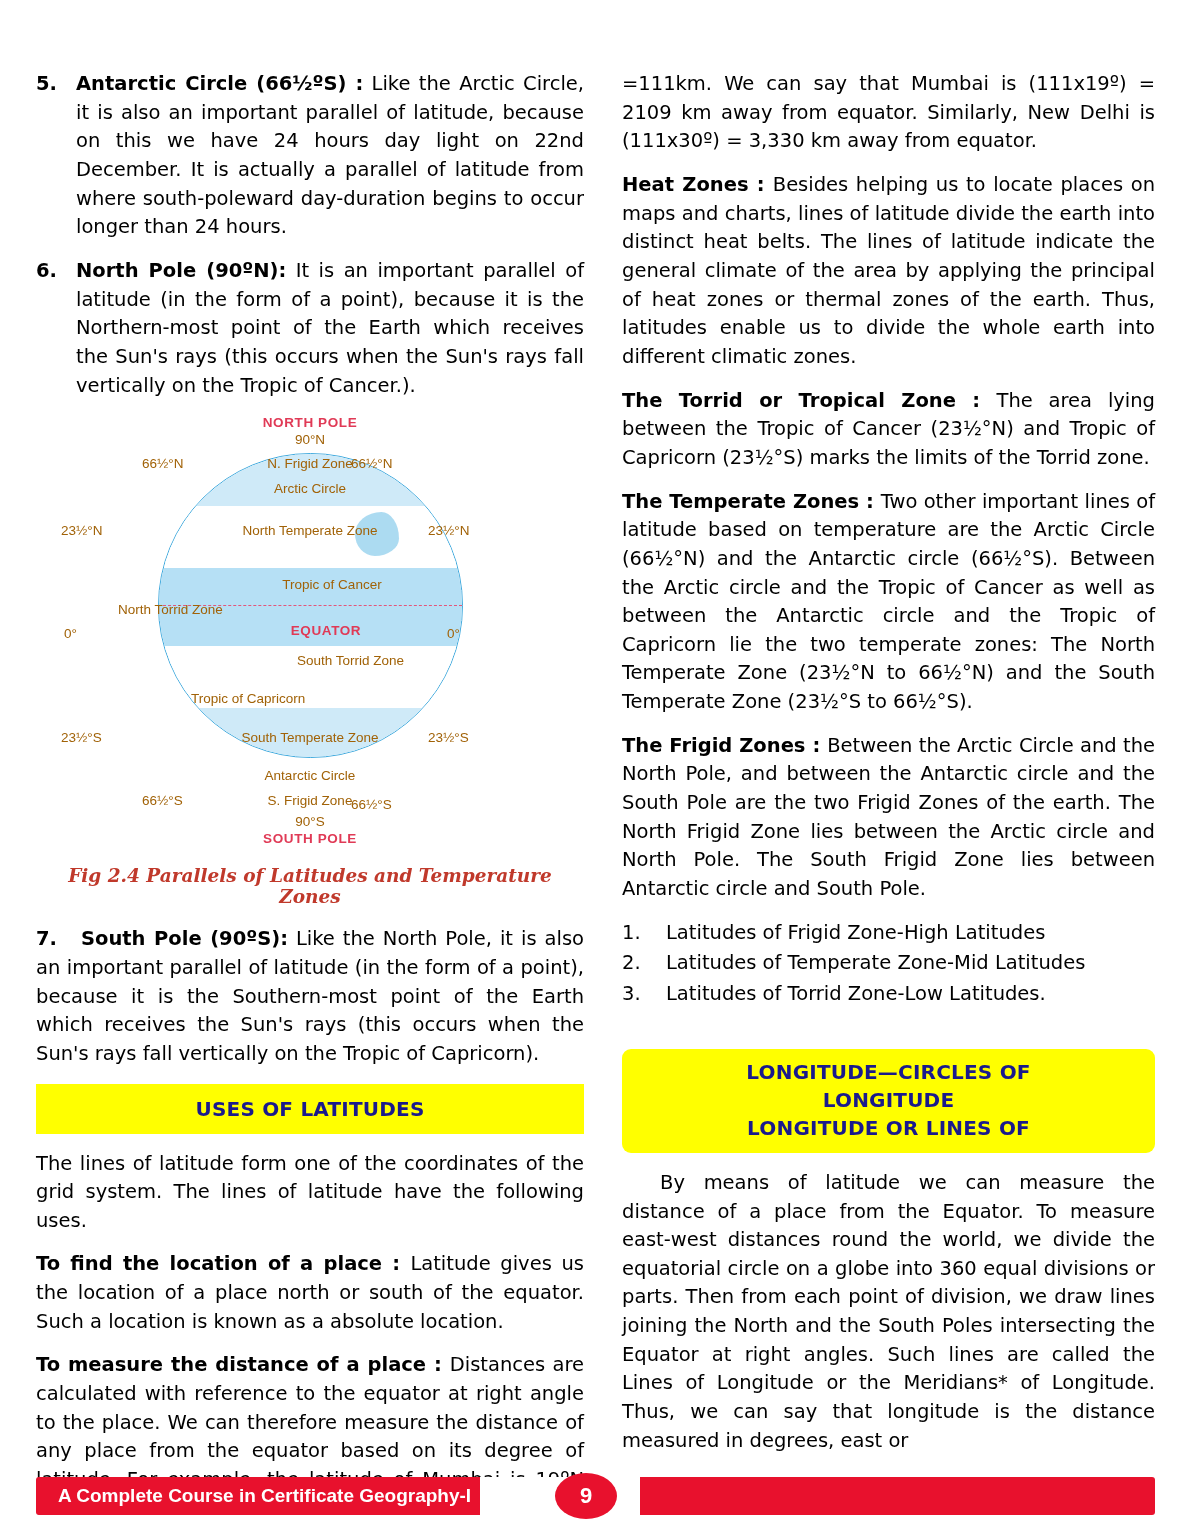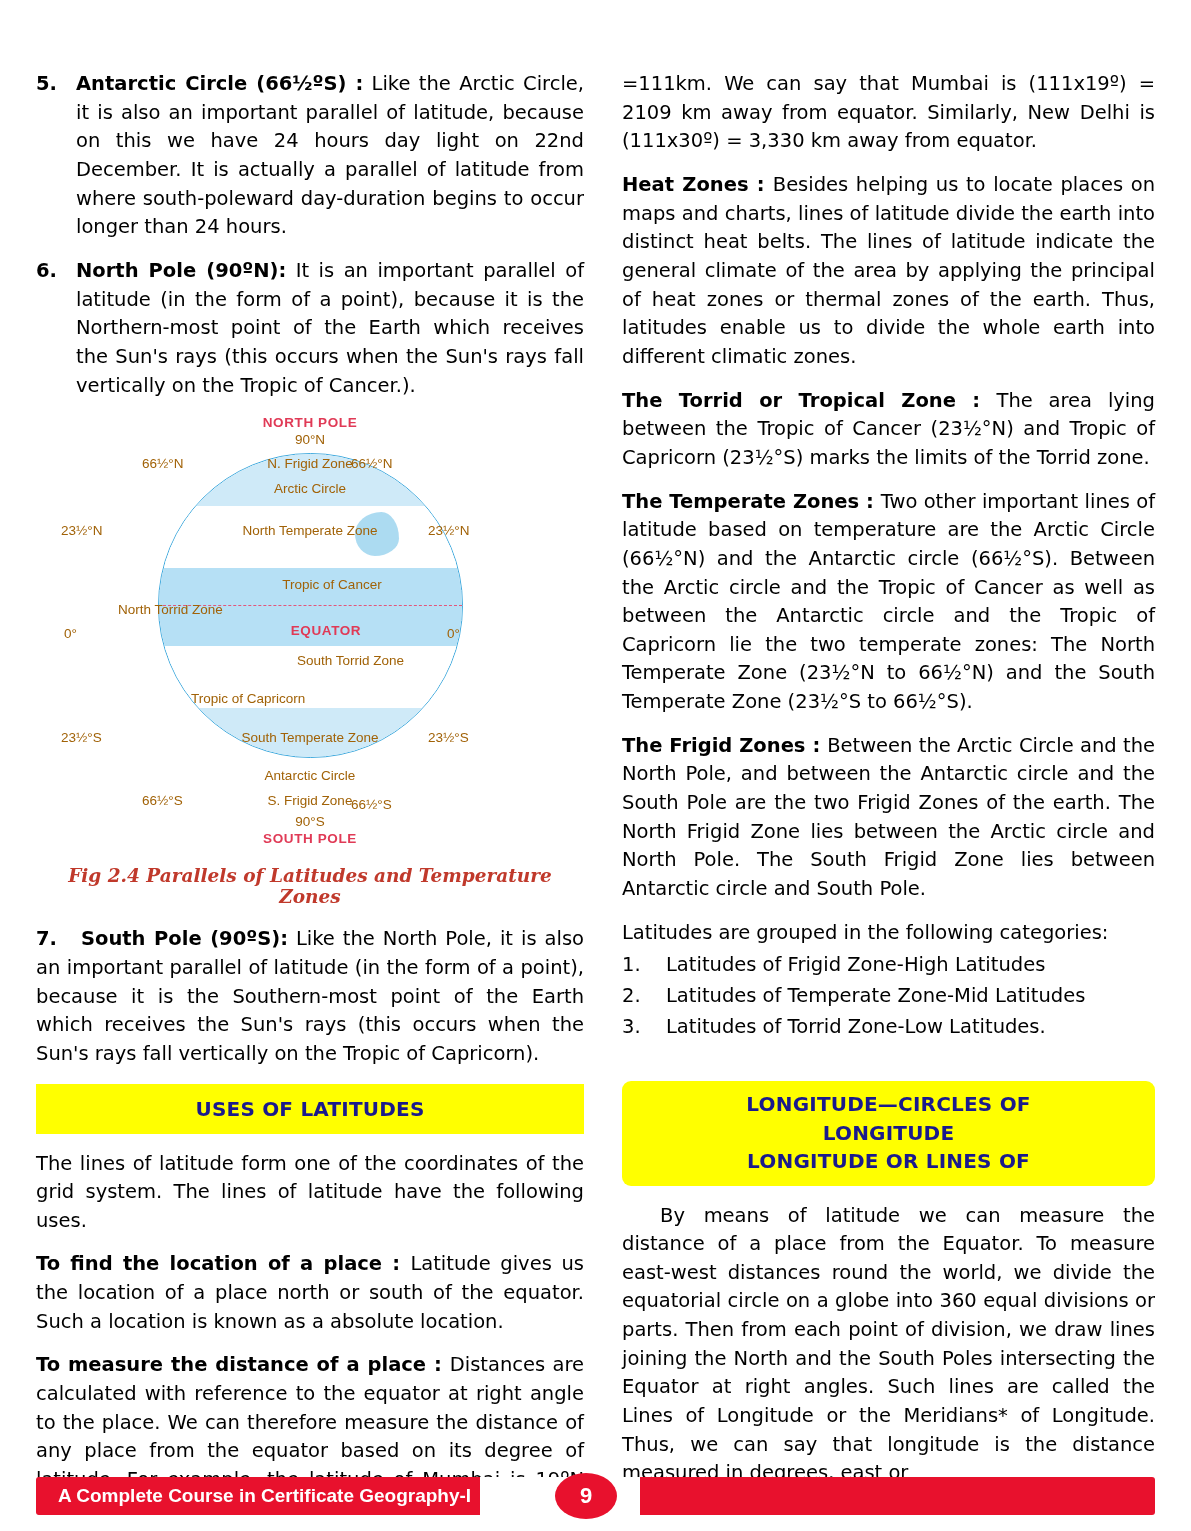--- a/index.html
+++ b/index.html
@@ -301,21 +301,20 @@
       <p>=111km. We can say that Mumbai is (111x19º) = 2109 km away from equator. Similarly, New Delhi is (111x30º) = 3,330 km away from equator.</p>
 
       <p><span class="b">Heat Zones : </span><span>Besides helping us to locate places on maps and charts, lines of latitude divide the earth into distinct heat belts. The lines of latitude indicate the general climate of the area by applying the principal of heat zones or thermal zones of the earth. Thus, latitudes enable us to divide the whole earth into different climatic zones.</span></p>
 
       <p><span class="b">The Torrid or Tropical Zone : </span><span>The area lying between the Tropic of Cancer (23½°N) and Tropic of Capricorn (23½°S) marks the limits of the Torrid zone.</span></p>
 
       <p><span class="b">The Temperate Zones : </span><span>Two other important lines of latitude based on temperature are the Arctic Circle (66½°N) and the Antarctic circle (66½°S). Between the Arctic circle and the Tropic of Cancer as well as between the Antarctic circle and the Tropic of Capricorn lie the two temperate zones: The North Temperate Zone (23½°N to 66½°N) and the South Temperate Zone (23½°S to 66½°S).</span></p>
 
       <p><span class="b">The Frigid Zones : </span><span>Between the Arctic Circle and the North Pole, and between the Antarctic circle and the South Pole are the two Frigid Zones of the earth. The North Frigid Zone lies between the Arctic circle and North Pole. The South Frigid Zone lies between Antarctic circle and South Pole.</span></p>
 
-      <p style="margin-bottom:4px;">Latitudes are grouped in the following categories:</p>
 
       <ol class="simple">
         <li>
             <span class="n">1.</span>
             <span>Latitudes of Frigid Zone-High Latitudes</span>
           </li>
         <li>
             <span class="n">2.</span>
             <span>Latitudes of Temperate Zone-Mid Latitudes</span>
           </li>

